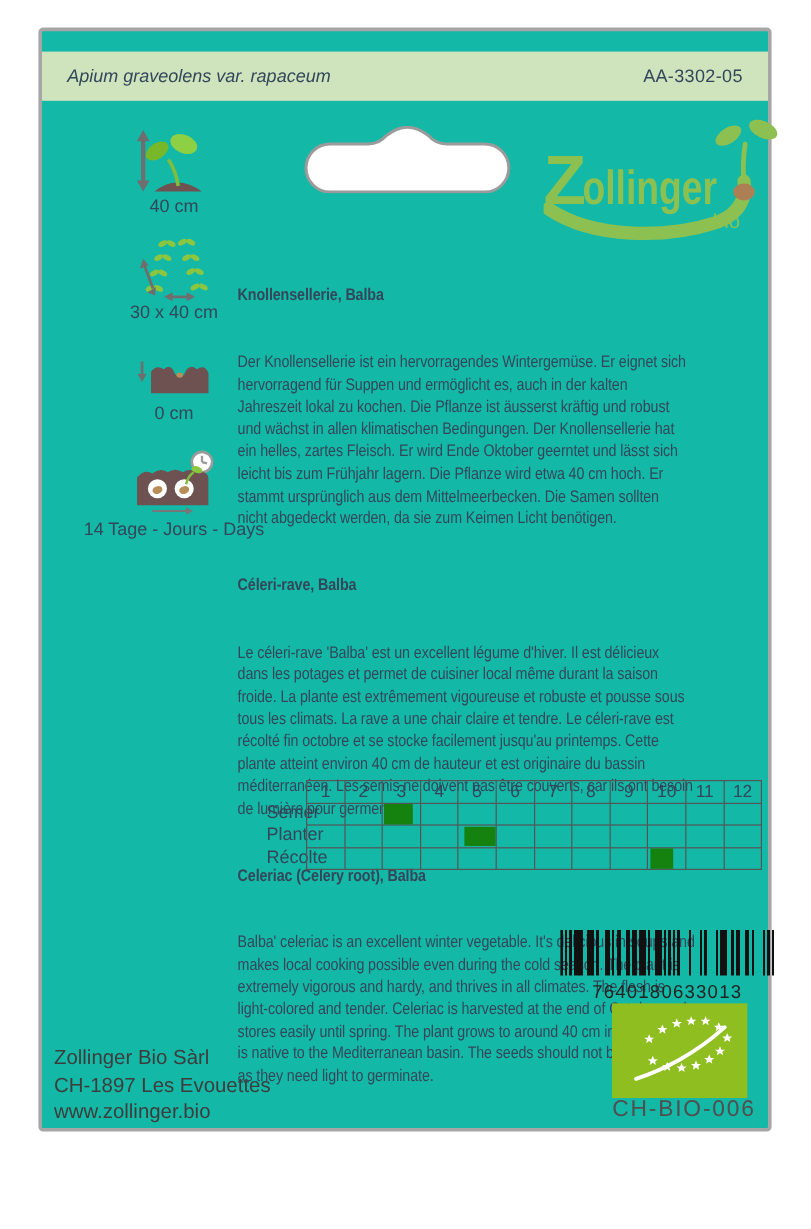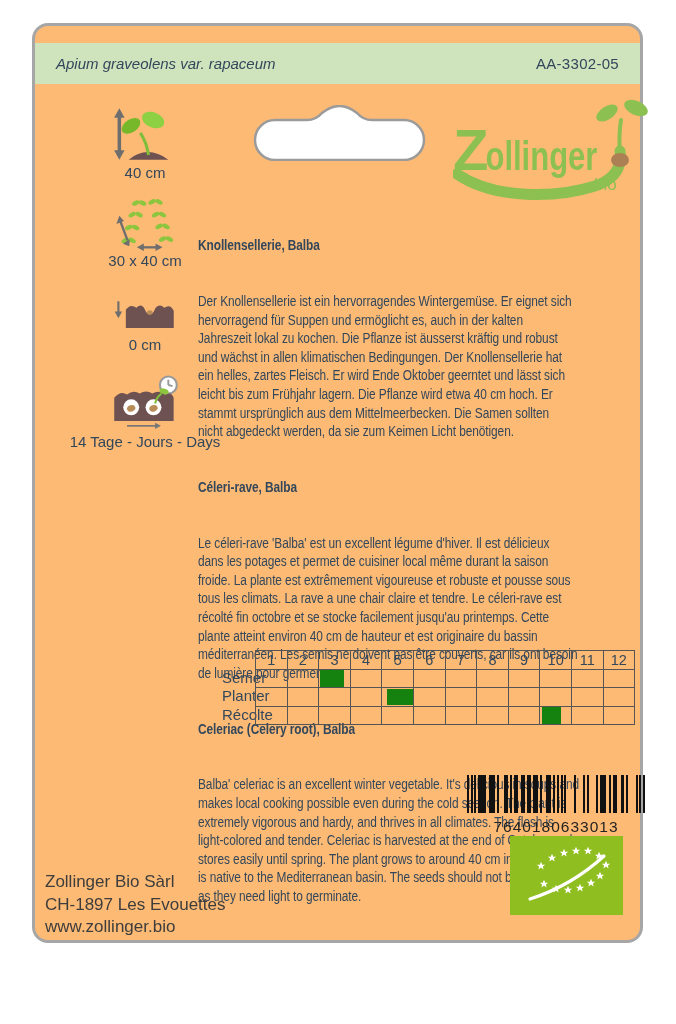--- a/index.html
+++ b/index.html
@@ -1,21 +1,21 @@
 <!DOCTYPE html>
 <html><head>
 <meta charset="utf-8">
 <style>
   * { margin:0; padding:0; box-sizing:border-box; }
   html,body { width:676px; height:1024px; background:#fff; font-family:"Liberation Sans", sans-serif; }
   .page { position:relative; width:676px; height:1024px; background:#fff; overflow:hidden; }
 
   .card {
     position:absolute; left:32px; top:23px; width:611px; height:920px;
-    background:#fdba74; border:3px solid #a6a6a6; border-radius:16px;
+    background:#14b8a6; border:3px solid #a6a6a6; border-radius:4px;
   }
 
   
   .header-bar {
     position:absolute; left:0; top:17px; width:100%; height:41px;
     background:#cfe3bd; display:flex; align-items:center; justify-content:space-between;
     padding:0 21px; color:#33475b; font-size:15px;
   }
   .latin { font-style:italic; }
   .artcode { font-style:normal; letter-spacing:.3px; }
@@ -341,20 +341,21 @@
           <use href="#st" x="89" y="20"></use>
         <use href="#st" x="96" y="29"></use>
         <use href="#st" x="34" y="48"></use>
           <use href="#st" x="46" y="53"></use>
           <use href="#st" x="58" y="54"></use>
         <use href="#st" x="70" y="52"></use>
           <use href="#st" x="81" y="47"></use>
           <use href="#st" x="90" y="40"></use>
       </svg>
     </div>
+    <div class="bio-code">CH-BIO-006</div>
 
     <div class="footer">
       <div>Zollinger Bio Sàrl</div>
       <div>CH-1897 Les Evouettes</div>
       <div>www.zollinger.bio</div>
     </div>
 
   </div>
 </div>
 

